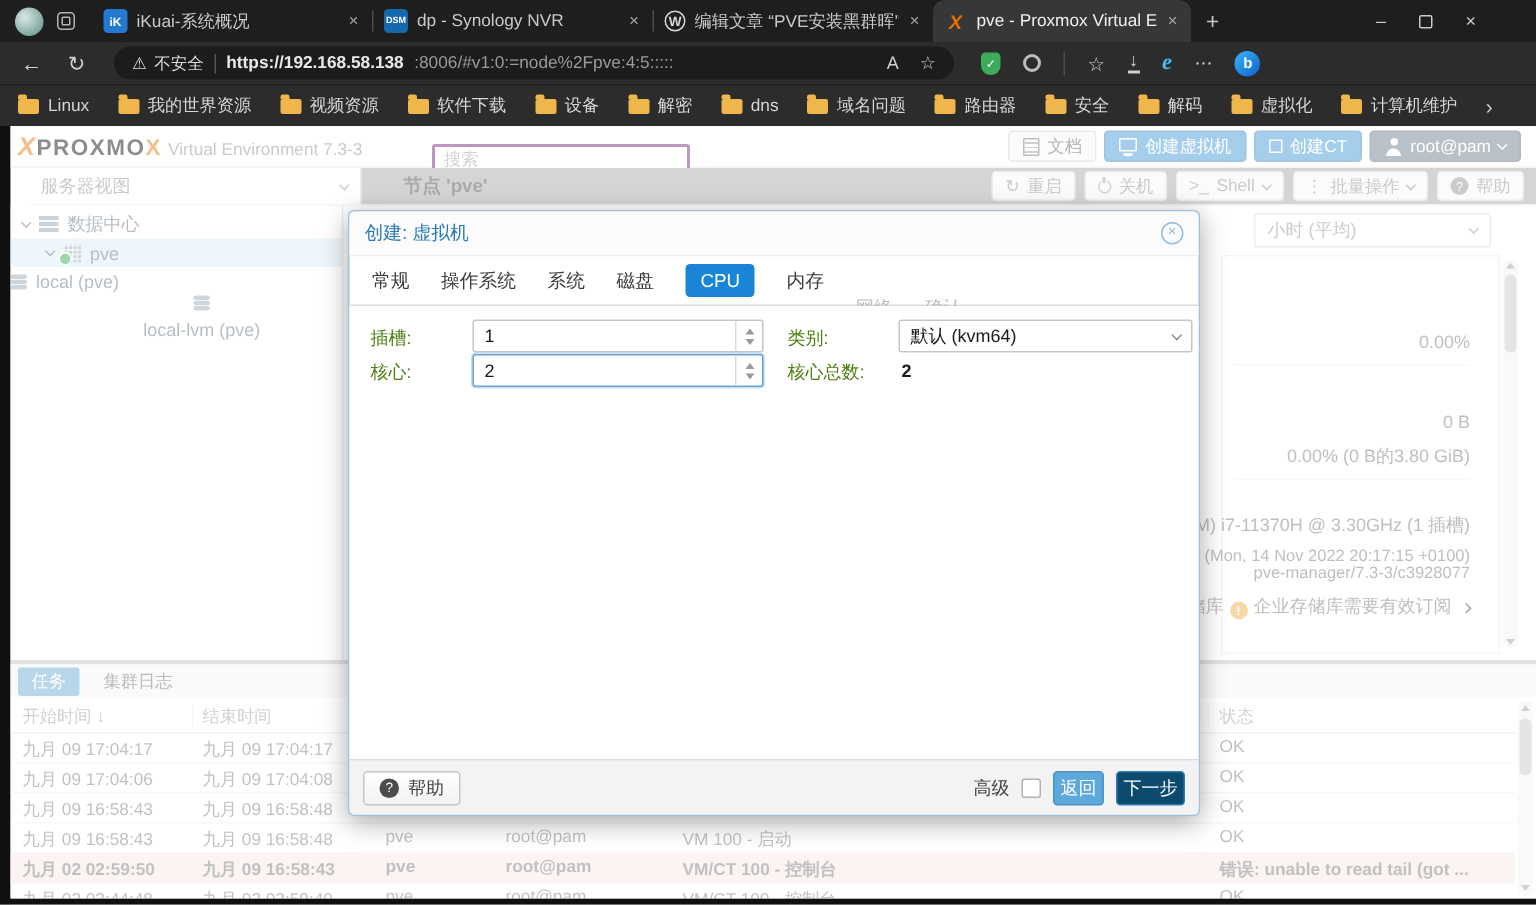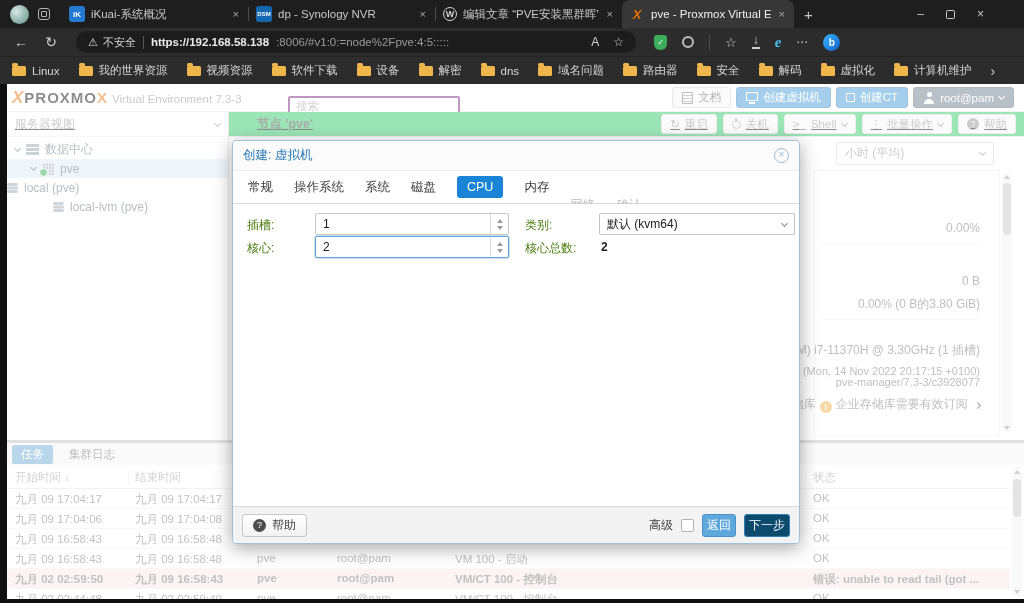--- a/index.html
+++ b/index.html
@@ -69,23 +69,23 @@
   .monico{width:12px;height:9px;border:1.4px solid #fff;border-radius:1px;position:relative;margin-bottom:3px;}
   .monico::after{content:"";position:absolute;left:2px;right:2px;bottom:-4px;height:1.6px;background:#fff;}
   .cubeico{width:9px;height:9px;border:1.4px solid #fff;border-radius:1px;}
   .usrico{position:relative;width:12px;height:12px;}
   .usrico::before{content:"";position:absolute;top:0;left:3.5px;width:5px;height:5px;border-radius:50%;background:#fff;}
   .usrico::after{content:"";position:absolute;bottom:0;left:1px;width:10px;height:5px;border-radius:5px 5px 0 0;background:#fff;}
 
   .cv{display:inline-block;width:5px;height:5px;border-right:1.4px solid currentColor;border-bottom:1.4px solid currentColor;transform:rotate(45deg);margin-top:-2px;}
   .cr{display:inline-block;width:5px;height:5px;border-right:1.6px solid currentColor;border-bottom:1.6px solid currentColor;transform:rotate(-45deg);}
 
-  .row2{position:absolute;top:28px;left:0;right:0;height:25px;display:flex;text-decoration:underline;}
+  .row2{position:absolute;top:28px;left:12px;right:0;height:25px;display:flex;}
   .sidehead{width:222px;border-right:1px solid #d4d4d4;display:flex;align-items:center;justify-content:space-between;padding:0 8px;color:#8b8b8b;background:#fff;border-bottom:1px solid #eee;}
-  .nodebar{flex:1;display:flex;align-items:center;background:#22c55e;border-bottom:1px solid #e0e0e0;padding:0 8px;}
+  .nodebar{flex:1;display:flex;align-items:center;background:#a3a3a3;border-bottom:1px solid #e0e0e0;padding:0 8px;}
   .nodetitle{font-weight:bold;color:#444;margin-left:20px;font-size:12.5px;}
   .nbtns{margin-left:auto;display:flex;gap:6px;}
   .nbtn{height:20px;display:flex;align-items:center;gap:5px;padding:0 8px;border:1px solid #d8d8d8;border-radius:3px;background:#f7f7f7;color:#8a8a8a;font-size:11.5px;}
   .pwr{width:9px;height:9px;border:1.5px solid #999;border-radius:50%;position:relative;}
   .pwr::after{content:"";position:absolute;top:-3px;left:2.7px;width:1.6px;height:4px;background:#999;box-shadow:0 0 0 1.2px #f7f7f7;}
   .qgray{width:12px;height:12px;border-radius:50%;background:#8d8d8d;color:#fff;font-size:8.5px;display:flex;align-items:center;justify-content:center;}
 
   .body{position:absolute;top:53px;left:0;right:0;bottom:159px;display:flex;}
   .tree{width:222px;border-right:1px solid #d4d4d4;padding-top:3px;background:#fff;}
   .titem{display:flex;align-items:center;gap:6px;height:19px;color:#5f6f7a;font-size:12px;}
@@ -355,21 +355,21 @@
         </div>
         <div class="titem sel" style="padding-left:24px;">
           <span class="cv"></span>
           <span class="nodeico"></span>
           <span>pve</span>
         </div>
         <div class="titem" style="">
           <span class="dbico"></span>
           <span>local (pve)</span>
         </div>
-        <div class="titem" style="padding-left:46px;">
+        <div class="titem" style="padding-left:34px;flex-direction:column;">
           <span class="dbico"></span>
           <span>local-lvm (pve)</span>
         </div>
       </div>
 
       <div class="content">
         <div class="combo">
           <span>小时 (平均)</span>
           <span class="cv"></span>
         </div>

